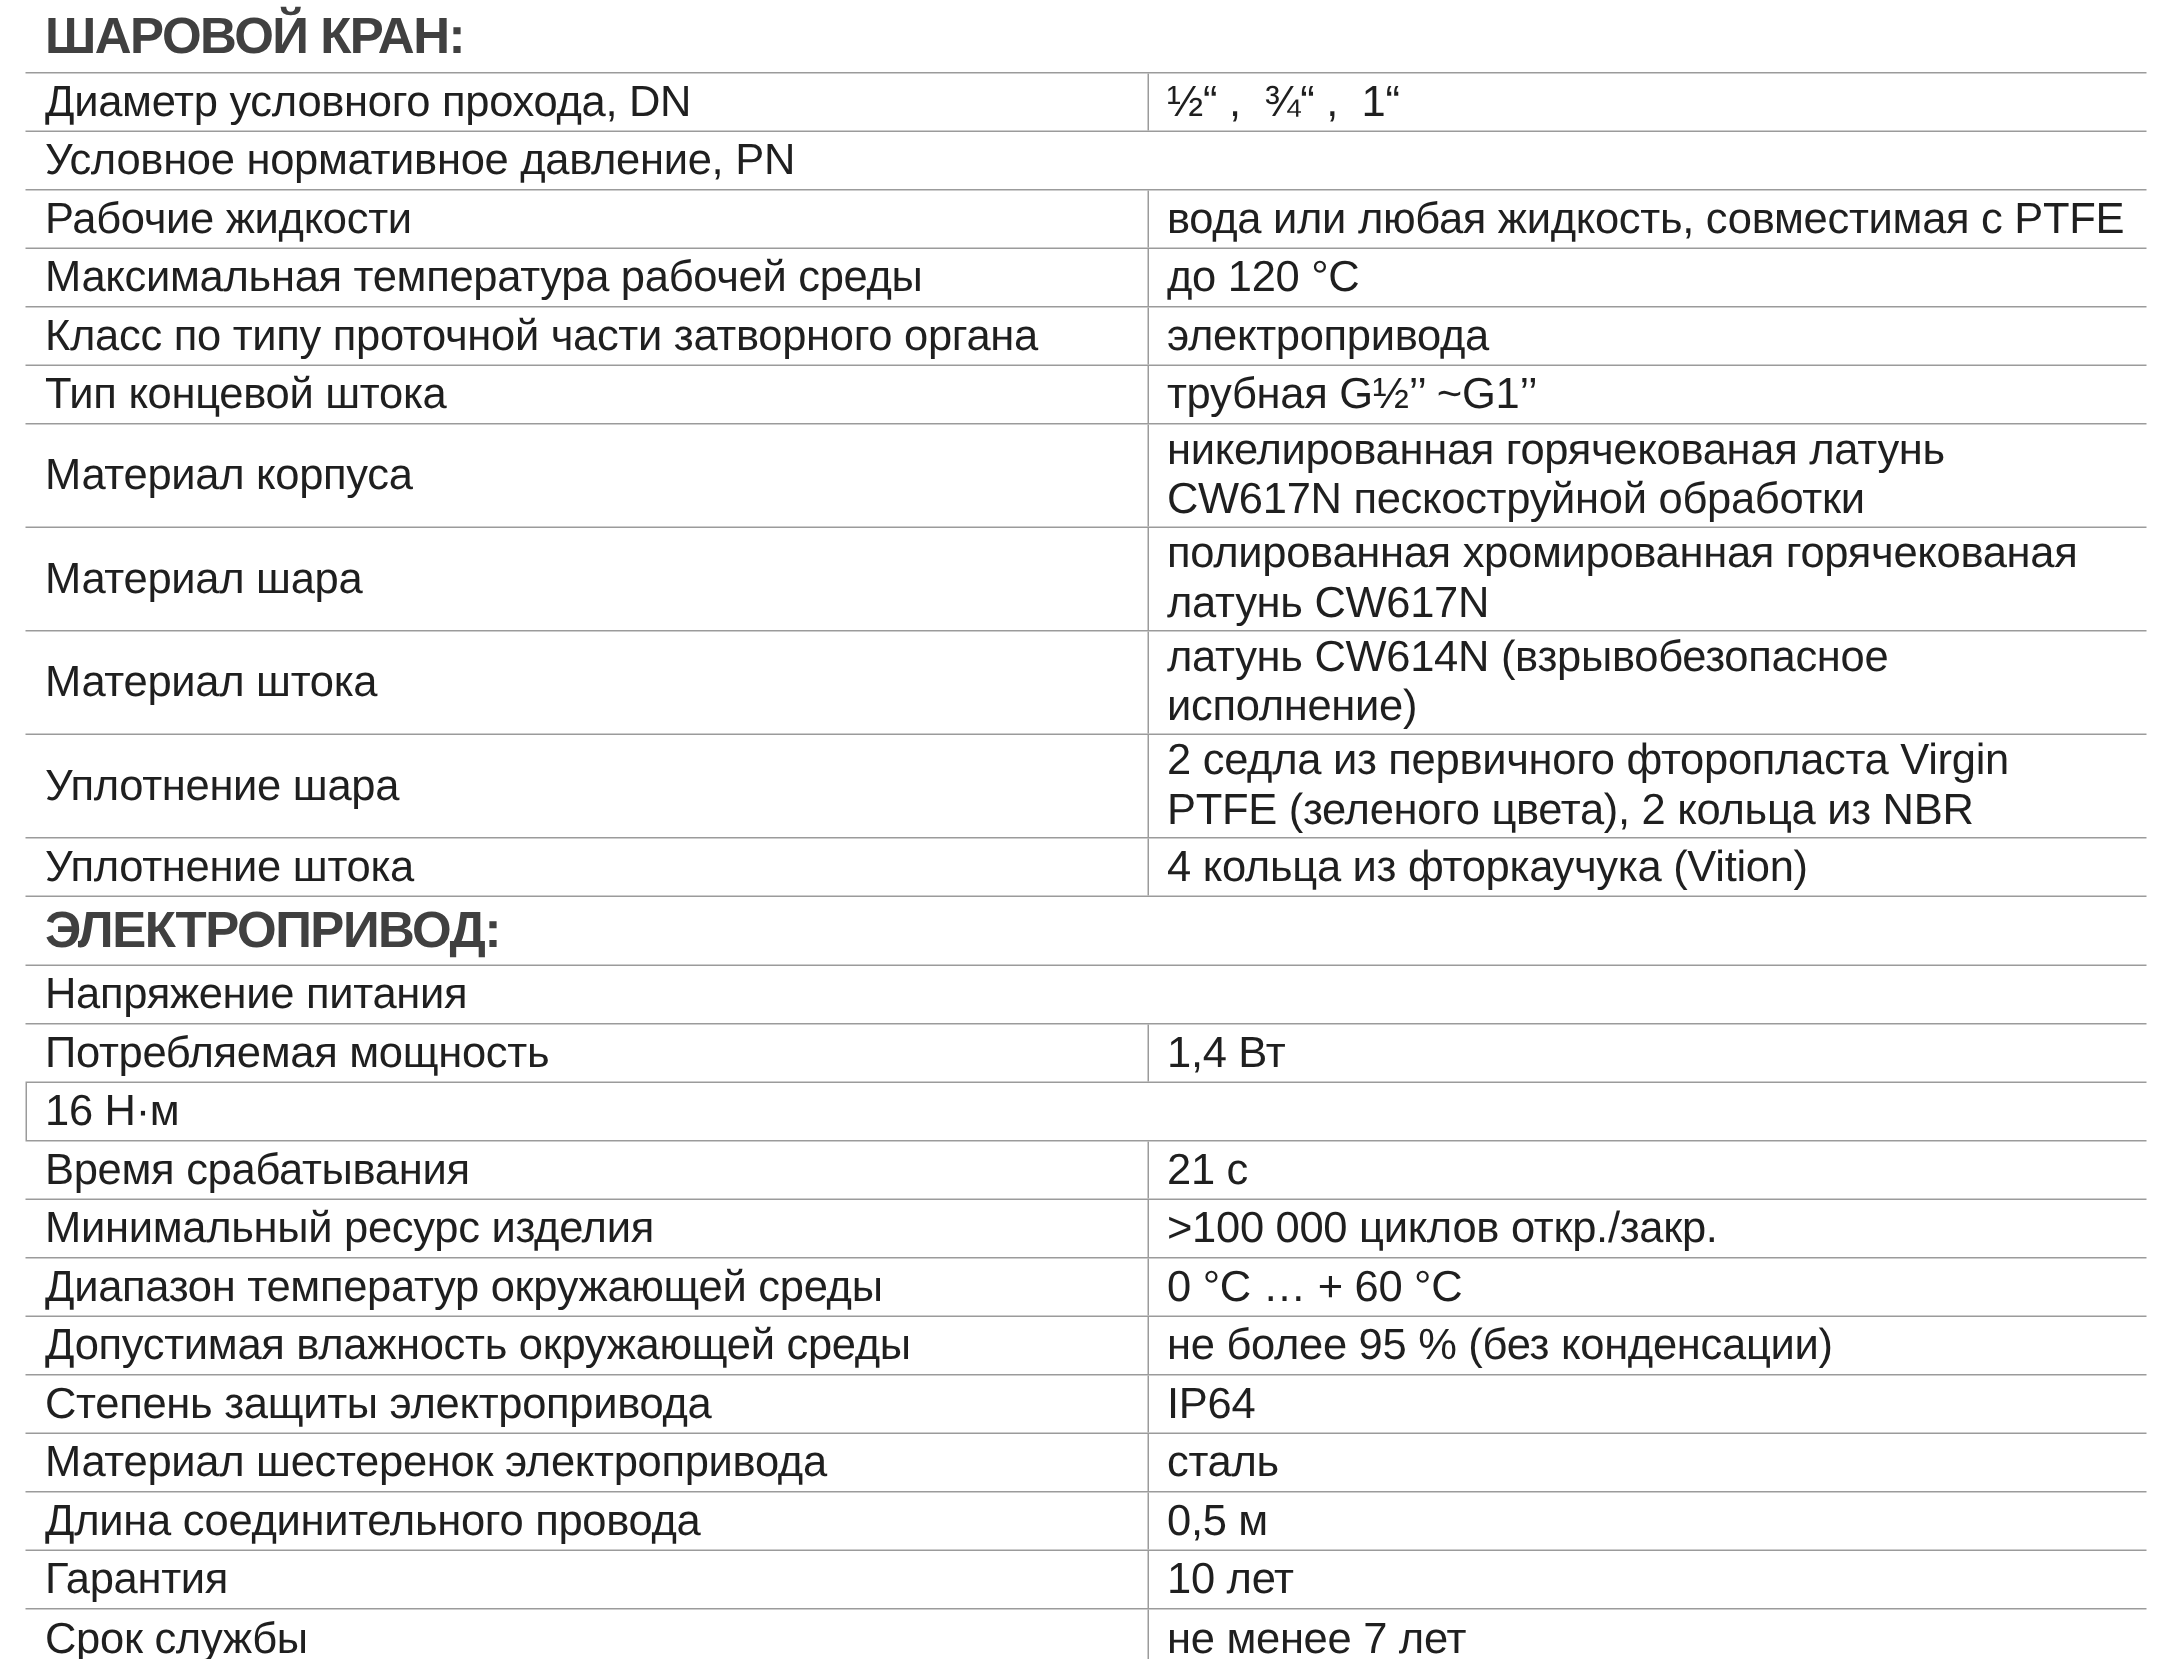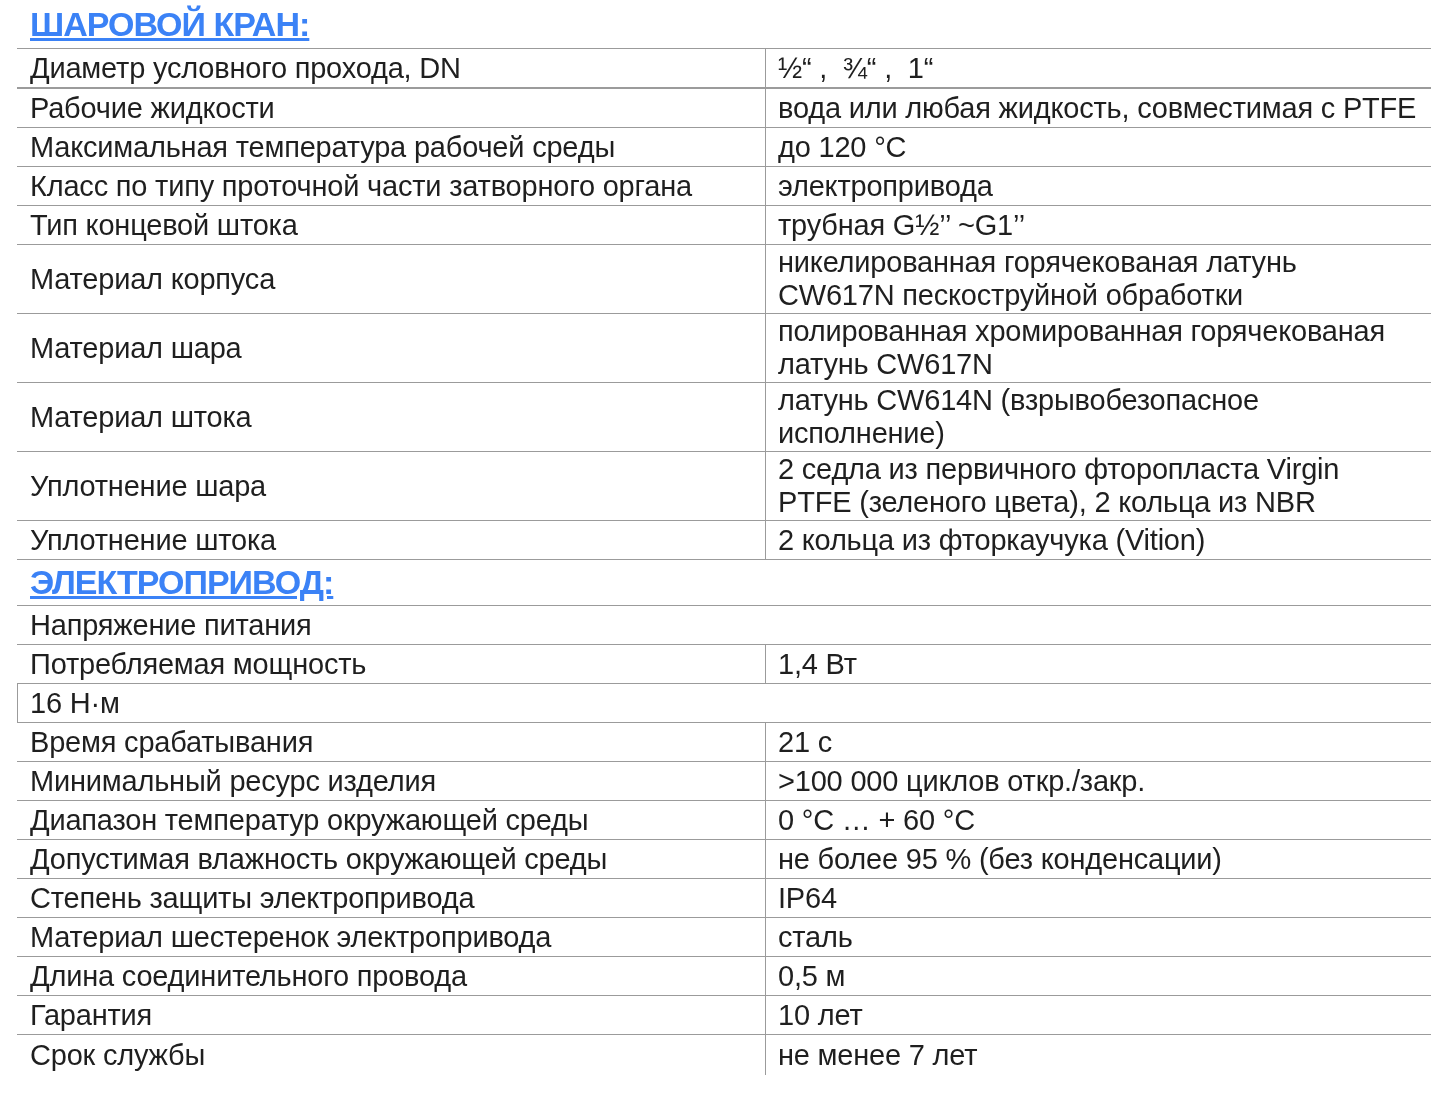--- a/index.html
+++ b/index.html
@@ -26,23 +26,22 @@
     display:flex;
     align-items:center;
     border-bottom:1.5px solid var(--line);
   }
   .section-title{
     margin:0;
     padding-left:13px;
     font-size:34px;
     font-weight:700;
     letter-spacing:-1px;
-    color:#3b82f6;
+    color:#404040;
     white-space:nowrap;
-    text-decoration:underline;
   }
   .spec-section + .spec-section .section-header{min-height:45px;}
   .spec-row{
     display:flex;
     align-items:stretch;
     border-bottom:1.5px solid var(--line);
   }
   .cell{
     box-sizing:border-box;
     display:flex;
@@ -75,20 +74,21 @@
     <header class="section-header">
       <h2 class="section-title">ШАРОВОЙ КРАН:</h2>
     </header>
     <div class="section-rows">
   <div class="spec-row">
     <div class="cell label">Диаметр условного прохода, DN</div>
     <div class="cell value">½“ ,  ¾“ ,  1“</div>
   </div>
 
   <div class="spec-row">
+    <div class="cell label">Условное нормативное давление, PN</div>
   </div>
 
   <div class="spec-row">
     <div class="cell label">Рабочие жидкости</div>
     <div class="cell value">вода или любая жидкость, совместимая с PTFE</div>
   </div>
 
   <div class="spec-row">
     <div class="cell label">Максимальная температура рабочей среды</div>
     <div class="cell value">до 120 °C</div>
@@ -123,21 +123,21 @@
   </div>
 
   <div class="spec-row">
     <div class="cell label">Уплотнение шара</div>
     <div class="cell value">2 седла из первичного фторопласта Virgin
 PTFE (зеленого цвета), 2 кольца из NBR</div>
   </div>
 
   <div class="spec-row">
     <div class="cell label">Уплотнение штока</div>
-    <div class="cell value">2 кольца из фторкаучука (Vition)</div>
+    <div class="cell value">4 кольца из фторкаучука (Vition)</div>
   </div>
 </div>
   </section>
 
   <section class="spec-section">
     <header class="section-header">
       <h2 class="section-title">ЭЛЕКТРОПРИВОД:</h2>
     </header>
     <div class="section-rows">
   <div class="spec-row">

